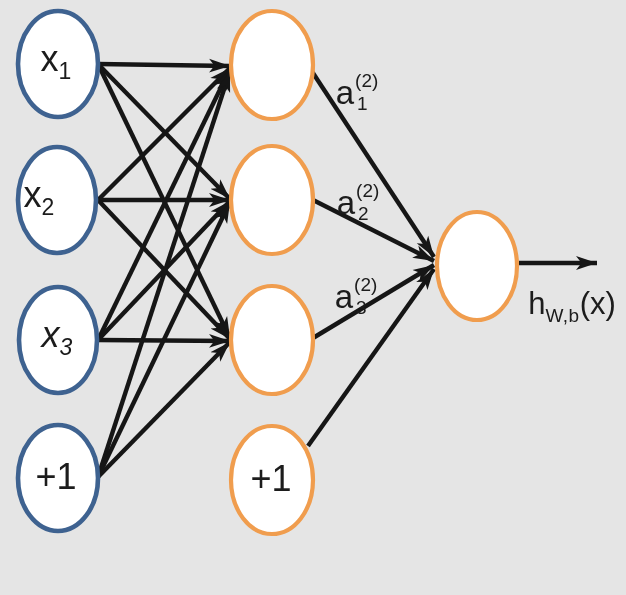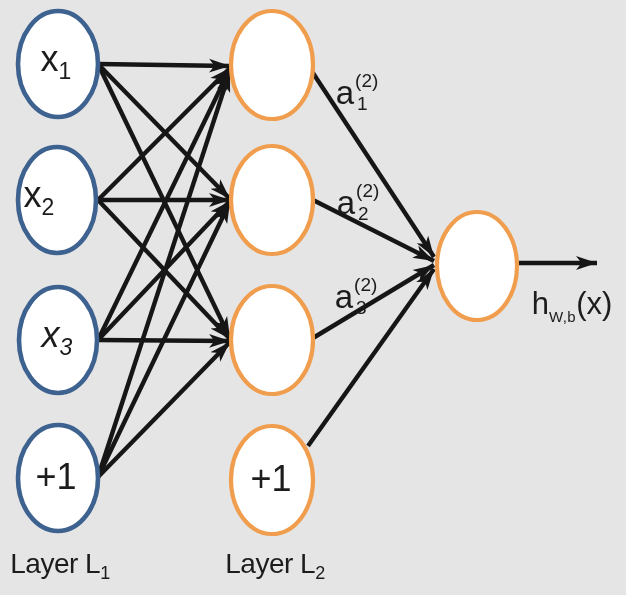--- a/index.html
+++ b/index.html
@@ -18,21 +18,21 @@
   .node-lbl .nsub { font-size:23px; vertical-align:-8px; }
 
   
   .a-lbl { display:flex; align-items:center; font-size:33px; }
   .a-lbl .supsub { display:flex; flex-direction:column; align-items:flex-start;
                    font-size:19px; line-height:1.05; margin-left:1px; }
   .a-lbl .supsub .sub { margin-top:3px; margin-left:2px; }
 
   
   .h-lbl { font-size:31px; }
-  .h-lbl .hsub { font-size:15px; vertical-align:-8px; letter-spacing:0.5px; }
+  .h-lbl .hsub { font-size:19px; vertical-align:-8px; letter-spacing:0.5px; }
 
   
   .layer-lbl { font-size:28px; letter-spacing:-0.5px; }
   .layer-lbl .lsub { font-size:18px; vertical-align:-6px; }
 </style>
 </head>
 <body>
 
 <div class="stage">
 
@@ -107,16 +107,14 @@
   <div class="lbl a-lbl" style="left:356px; top:296px;">
     <span>a</span>
     <span class="supsub">
         <span class="sup">(2)</span>
         <span class="sub">3</span>
       </span>
   </div>
 
   <div class="lbl h-lbl" style="left:572px; top:306px;"><span>h</span><span class="hsub">W,b</span><span>(x)</span></div>
 
-  <div class="lbl layer-lbl" style="left:60px; top:566px;"><span>Layer L</span><span class="lsub">1</span></div>
-  <div class="lbl layer-lbl" style="left:275px; top:566px;"><span>Layer L</span><span class="lsub">2</span></div>
 
 </div>
 
 </body></html>

